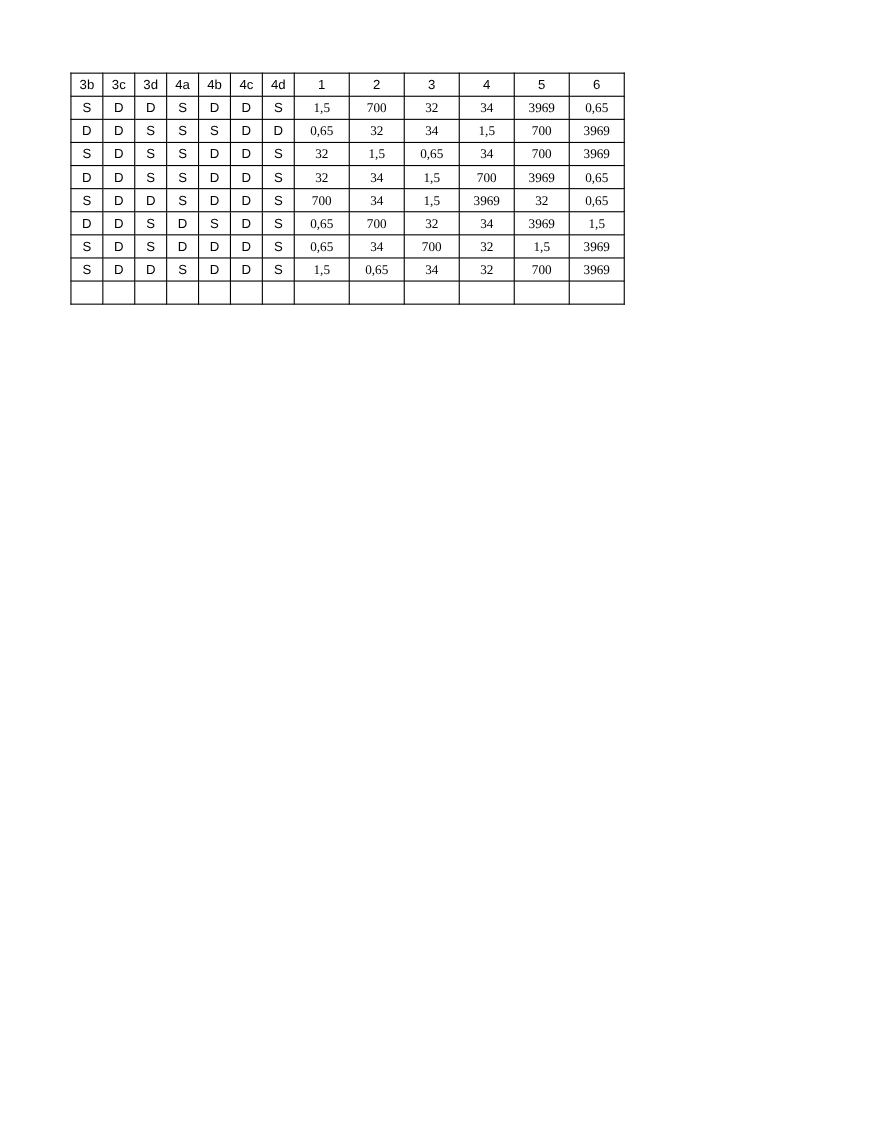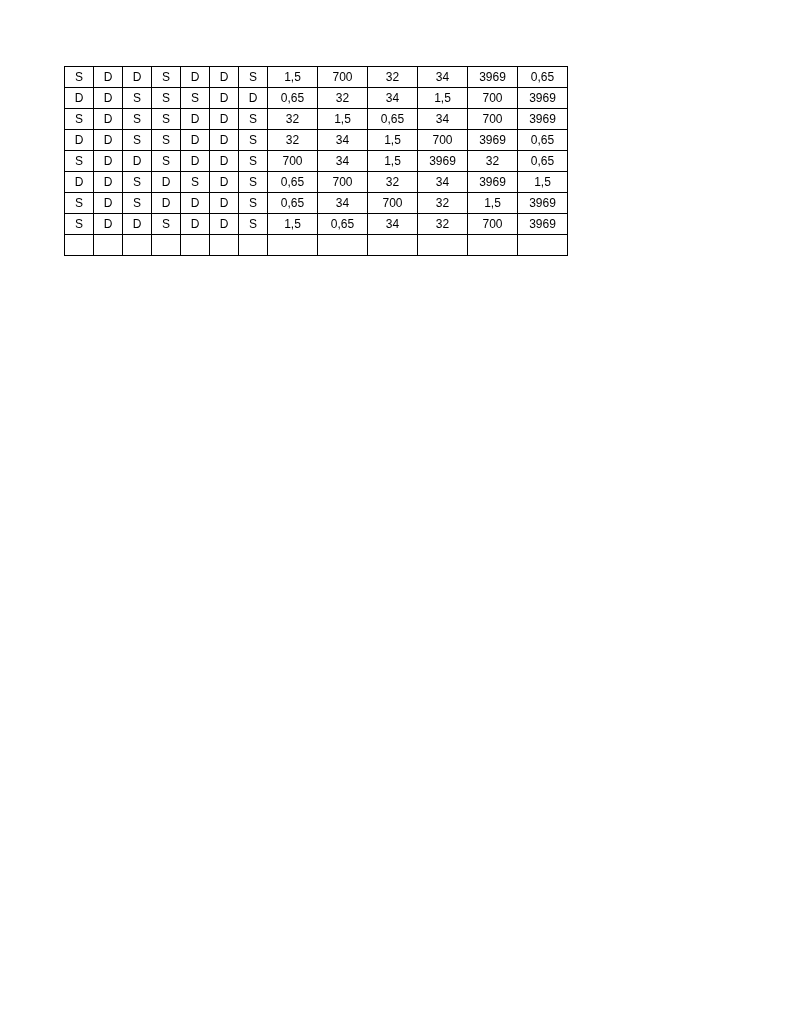--- a/index.html
+++ b/index.html
@@ -49,20 +49,21 @@
 
   td.header-cell {
     background: #ffff00;
     font-weight: normal;
   }
   td.letter-cell {
     background: #ffffff;
   }
   td.num-cell {
     background: #ddebf7;
+    font-family: Liberation Serif, serif;
   }
   td.blank-cell {
     background: #ffffff;
   }
 </style>
 </head>
 <body>
 
 <div id="page">
   <div id="table-wrap">
@@ -77,20 +78,35 @@
         <col class="c-letter">
         <col class="c-num">
           <col class="c-num">
           <col class="c-num">
         <col class="c-num">
           <col class="c-num">
           <col class="c-num">
       </colgroup>
       <tbody>
           <tr>
+            <td class="header-cell">3b</td>
+            <td class="header-cell">3c</td>
+            <td class="header-cell">3d</td>
+            <td class="header-cell">4a</td>
+            <td class="header-cell">4b</td>
+            <td class="header-cell">4c</td>
+            <td class="header-cell">4d</td>
+            <td class="header-cell">1</td>
+            <td class="header-cell">2</td>
+            <td class="header-cell">3</td>
+            <td class="header-cell">4</td>
+            <td class="header-cell">5</td>
+            <td class="header-cell">6</td>
+          </tr>
+          <tr>
             <td class="letter-cell">S</td>
             <td class="letter-cell">D</td>
             <td class="letter-cell">D</td>
             <td class="letter-cell">S</td>
             <td class="letter-cell">D</td>
             <td class="letter-cell">D</td>
             <td class="letter-cell">S</td>
             <td class="num-cell">1,5</td>
             <td class="num-cell">700</td>
             <td class="num-cell">32</td>

